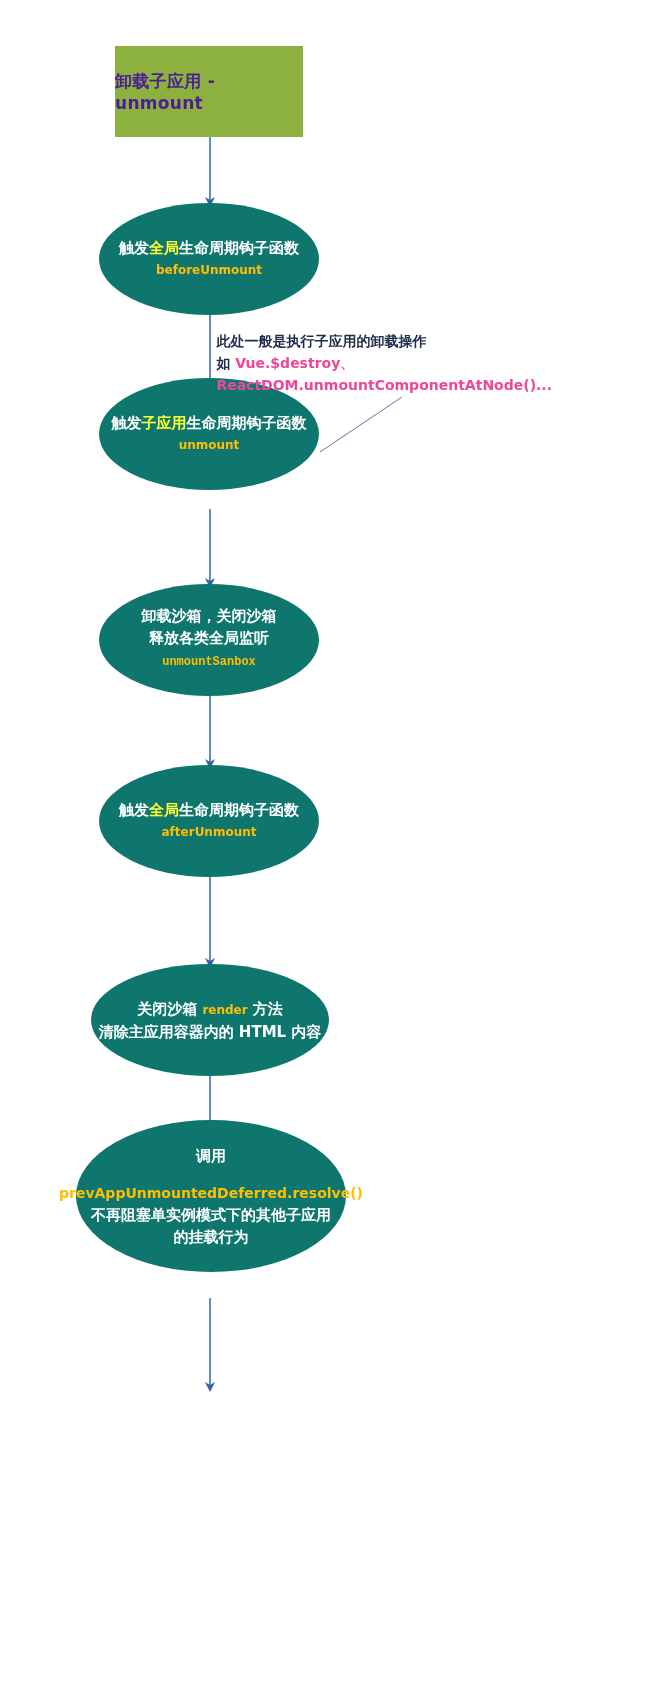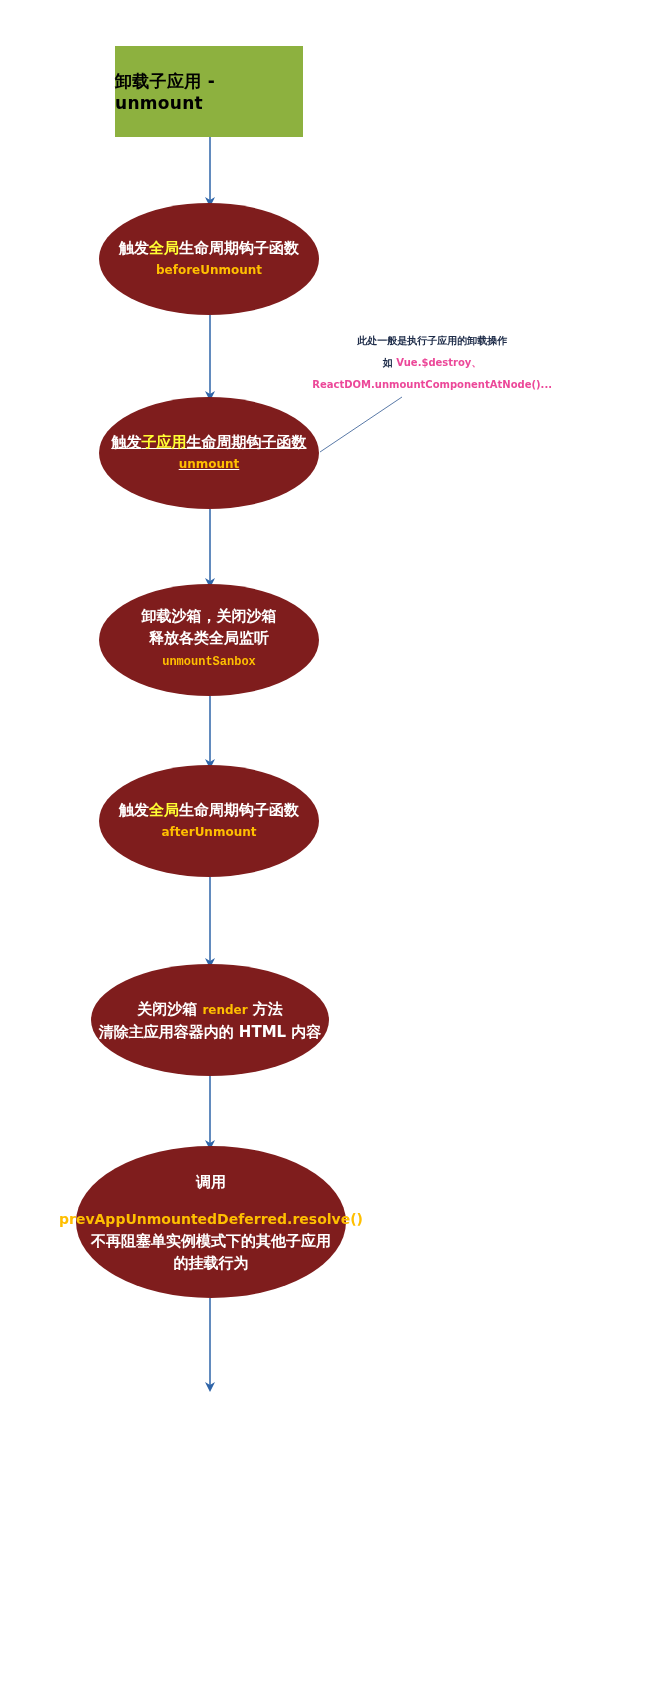--- a/index.html
+++ b/index.html
@@ -2,27 +2,27 @@
 <html><head>
 <meta charset="utf-8">
 <style>
   html, body { margin: 0; padding: 0; background: #ffffff; }
   body { width: 648px; height: 1694px; position: relative; overflow: hidden;
          font-family: "DejaVu Sans", "Liberation Sans", sans-serif; }
   .canvas { position: absolute; left: 0; top: 0; width: 648px; height: 1694px; }
   svg.wires { position: absolute; left: 0; top: 0; width: 648px; height: 1694px; }
   .start-box { position: absolute; left: 115px; top: 46px; width: 188px; height: 91px;
                background: #8db13f; display: flex; align-items: center; justify-content: center;
-               color: #000000; font-size: 17px; font-weight: bold; letter-spacing: 0.3px; }
-  .node { position: absolute; background: #7f1d1d; border-radius: 50%;
+               color: #4c1d95; font-size: 17px; font-weight: bold; letter-spacing: 0.3px; }
+  .node { position: absolute; background: #0f766e; border-radius: 50%;
           display: flex; flex-direction: column; align-items: center; justify-content: center;
           color: #ffffff; font-size: 15px; font-weight: bold; text-align: center; line-height: 22px; }
   .hl { color: #ffff33; }
   .code { color: #ffbf00; font-size: 12px; }
-  .note { position: absolute; right: 96px; top: 330px; text-align: center; font-size: 10px;
+  .note { position: absolute; right: 96px; top: 330px; text-align: left; font-size: 14px;
           font-weight: bold; line-height: 22px; color: #1f2d4a; margin-left: 16px; }
   .note .red { color: #ec4899; }
 </style>
 </head>
 <body>
 
 <div class="canvas">
 
   <svg class="wires" viewBox="0 0 648 1694">
     <defs>
@@ -46,21 +46,21 @@
     <span>卸载子应用 - unmount</span>
   </div>
 
   <div class="node" style="left:99px; top:203px; width:220px; height:112px;">
     <div>
       <span>触发</span><span class="hl">全局</span><span>生命周期钩子函数</span>
     </div>
     <div class="code">beforeUnmount</div>
   </div>
 
-  <div class="node" style="left:99px; top:397px; width:220px; height:112px;text-decoration:underline;">
+  <div class="node" style="left:99px; top:378px; width:220px; height:112px;">
     <div>
       <span>触发</span><span class="hl">子应用</span><span>生命周期钩子函数</span>
     </div>
     <div class="code">unmount</div>
   </div>
 
   <div class="note">
     <div>此处一般是执行子应用的卸载操作</div>
     <div><span>如 </span><span class="red">Vue.$destroy、</span></div>
     <div class="red">ReactDOM.unmountComponentAtNode()...</div>
@@ -79,21 +79,21 @@
     <div class="code">afterUnmount</div>
   </div>
 
   <div class="node" style="left:91px; top:964px; width:238px; height:112px;">
     <div>
       <span>关闭沙箱 </span><span class="code">render</span><span> 方法</span>
     </div>
     <div>清除主应用容器内的 HTML 内容</div>
   </div>
 
-  <div class="node" style="left:76px; top:1146px; width:270px; height:152px;">
+  <div class="node" style="left:76px; top:1120px; width:270px; height:152px;">
     <div>调用</div>
     <div class="code" style="font-size:14px;margin-top:15px;">prevAppUnmountedDeferred.resolve()</div>
     <div>不再阻塞单实例模式下的其他子应用</div>
     <div>的挂载行为</div>
   </div>
 
 
 </div>
 
 </body></html>

